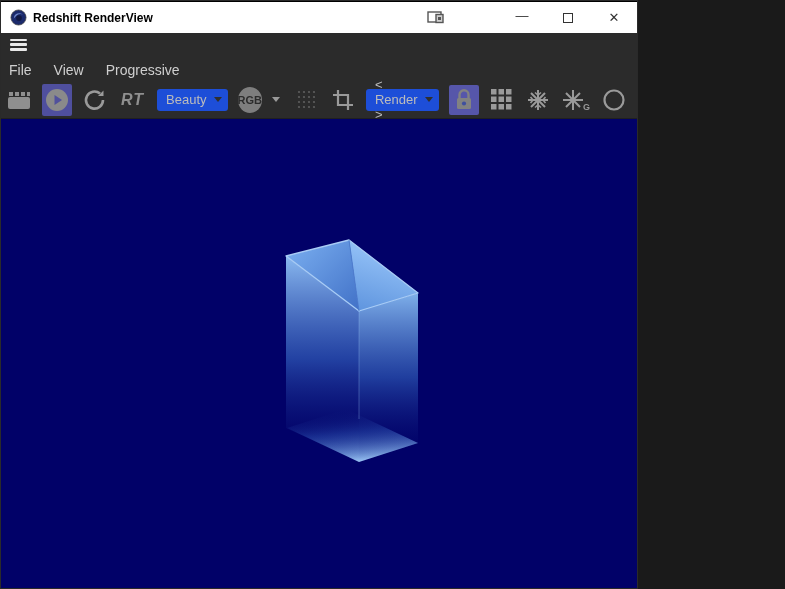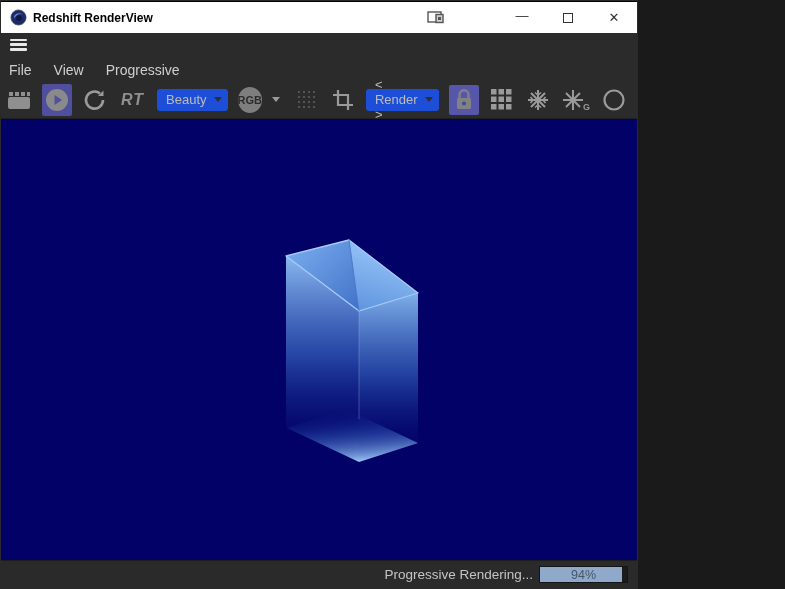--- a/index.html
+++ b/index.html
@@ -285,21 +285,14 @@
 
       <path d="M285 137 L348 121 L358 193 Z" fill="url(#gInL)"></path>
       <path d="M348 121 L417 174 L358 193 Z" fill="url(#gInR)"></path>
 
       <path d="M285 137 L348 121 L417 174 L358 192 Z" fill="none" stroke="#a9ccf5" stroke-width="1.3" stroke-linejoin="round"></path>
       <path d="M348 121 L358 192" stroke="#4f7ecf" stroke-width="1"></path>
       <path d="M358 192 L358 300" stroke="#9dc4f2" stroke-width="0.8" opacity="0.4"></path>
     </svg>
   </div>
 
-  <div class="statusbar">
-    <span class="status-msg">Progressive Rendering...</span>
-    <span class="progress">
-      <span class="progress-fill" style="width: 94%;"></span>
-      <span class="progress-label">94%</span>
-    </span>
-  </div>
 
 </div>
 
 </body></html>

